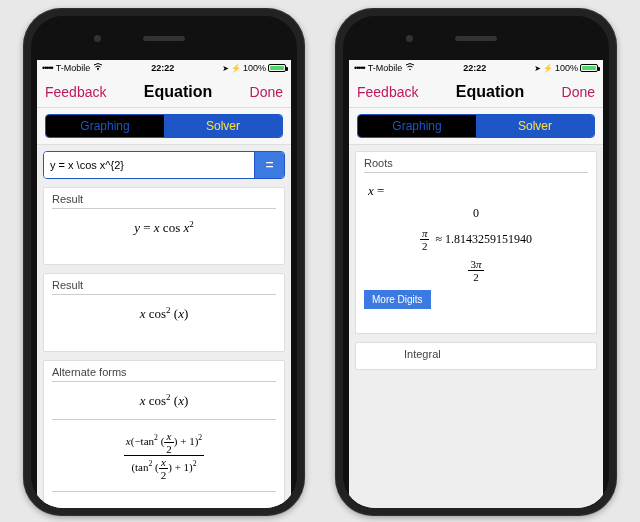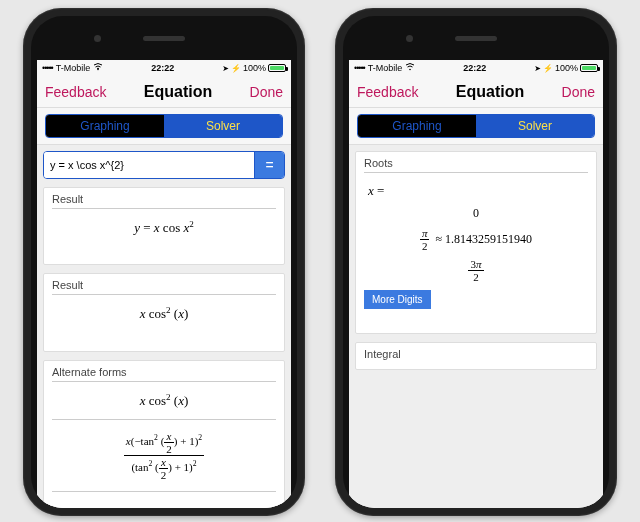--- a/index.html
+++ b/index.html
@@ -185,21 +185,21 @@
   }
   .roots-line {
     display: flex;
     justify-content: center;
     align-items: center;
     gap: 6px;
     font-family: "Cambria Math", Georgia, serif;
     font-size: 12px;
     padding: 3px 0;
   }
-  .card-noline .card-title { border-bottom: none; margin-bottom: 2px; }
+  .card-noline .card-title { border-bottom: none; margin-bottom: 2px; margin-left: 40px; }
 </style>
 </head>
 <body>
 
 <div class="phone">
   <div class="phone-inner">
     <div class="speaker"></div>
       <div class="camera"></div>
     <div class="screen">
       <div class="status-bar">

